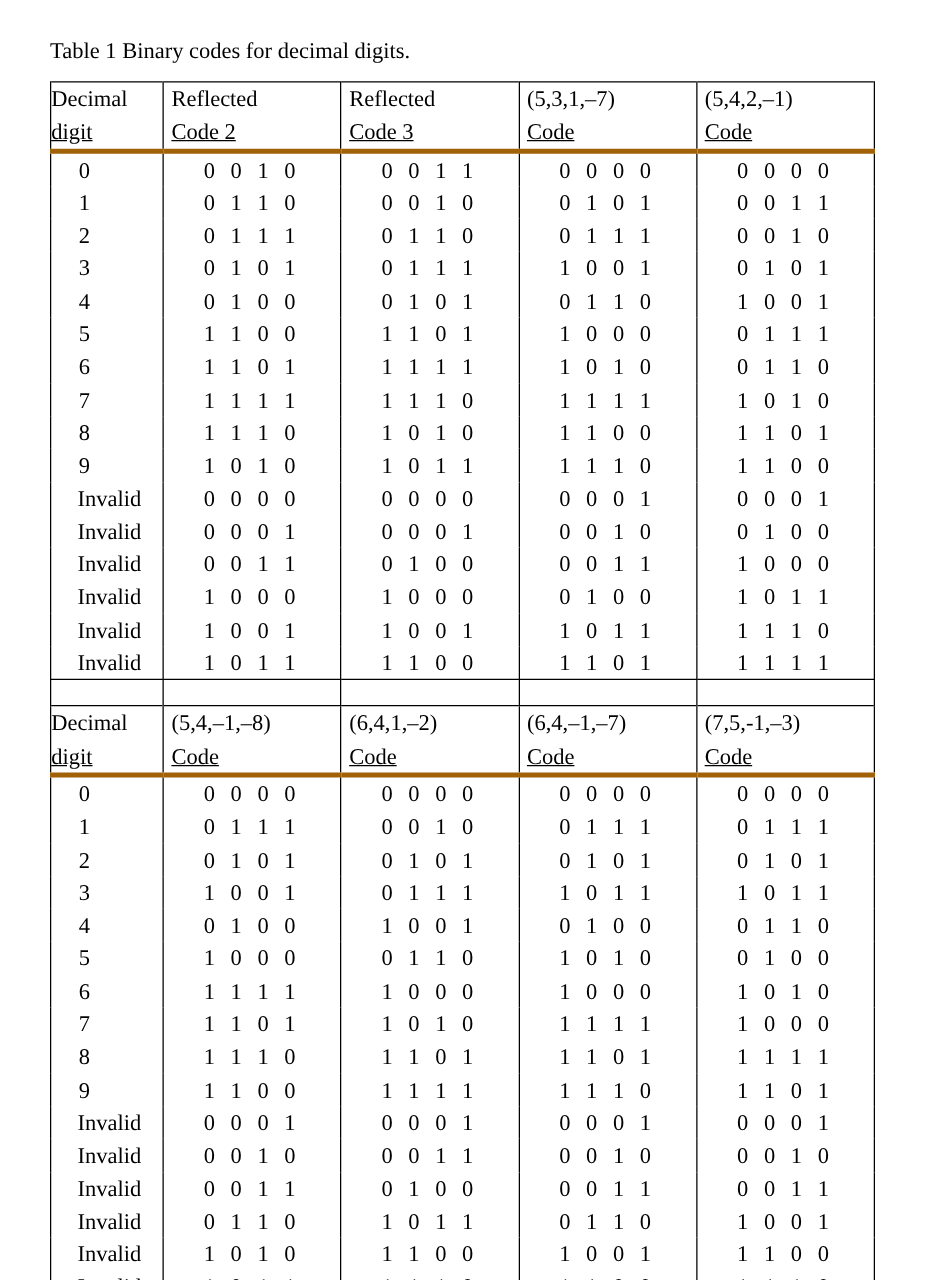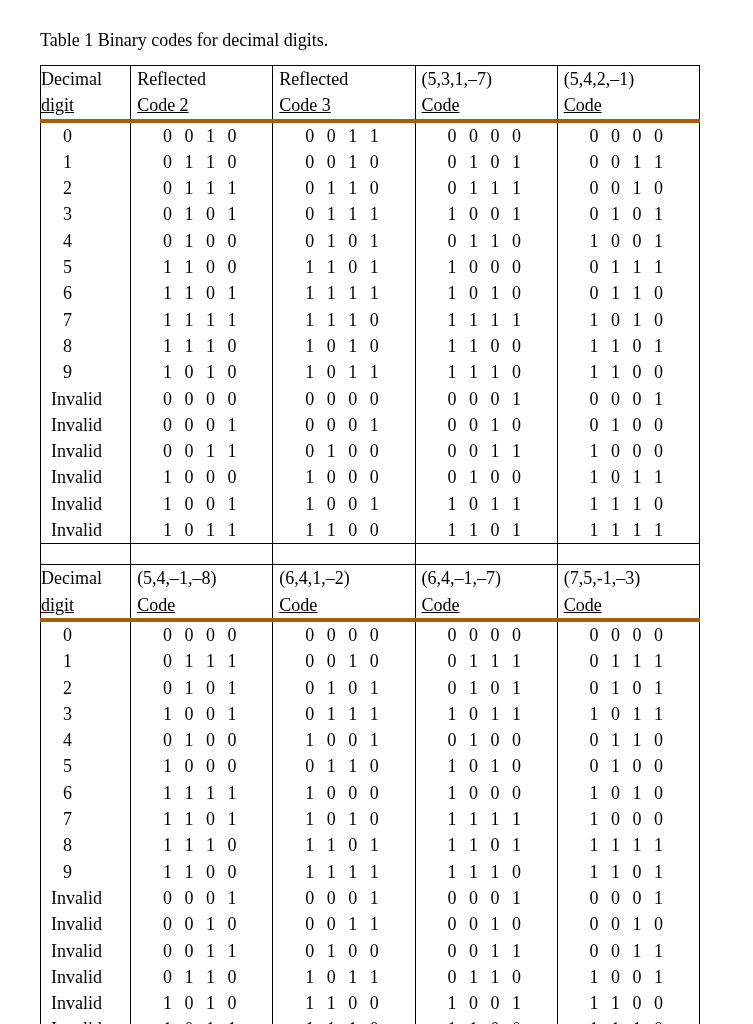--- a/index.html
+++ b/index.html
@@ -32,21 +32,21 @@
   }
   
   table { border: 1px solid #000; }
   
   tr.hdr-bottom td, tr.hdr-bottom th { border-bottom: 4px solid #a16207; text-decoration: underline; }
   tr.body-end td { border-bottom: 1px solid #000; }
   tr.sec-top td, tr.sec-top th { border-top: 1px solid #000; }
   tr.spacer td { height: 18px; }
   
   .col-digit { text-align: left; padding-left: 22px; }
-  .col-digit.label { padding-left: 10px; margin-top: 21px; }
+  .col-digit.label { padding-left: 21px; margin-top: 21px; }
   .col-code  { text-align: center; font-family: "Times New Roman", serif; letter-spacing: 4px; }
   th { text-align: left; }
   th.dh { text-align: left; padding-left: 0; }
 </style>
 </head>
 <body>
 
 <div class="caption">Table 1  Binary codes for decimal digits.</div>
 
 <table>

